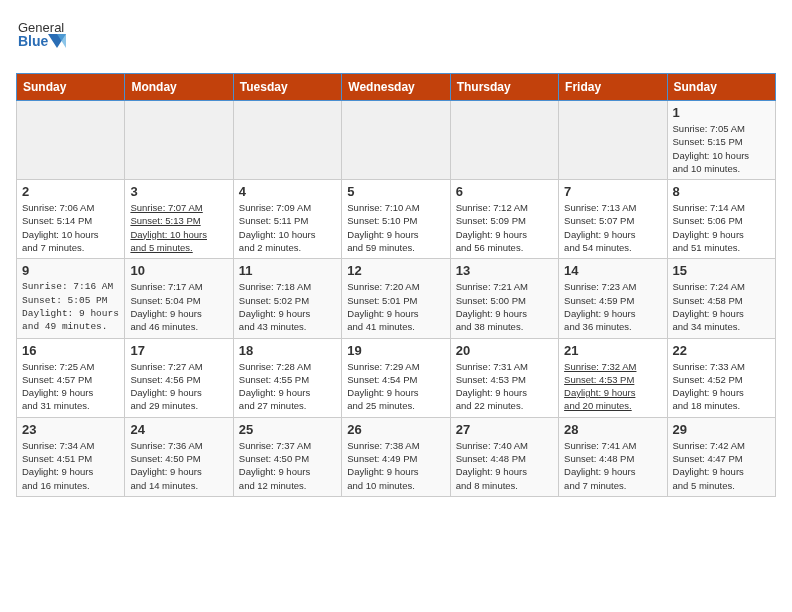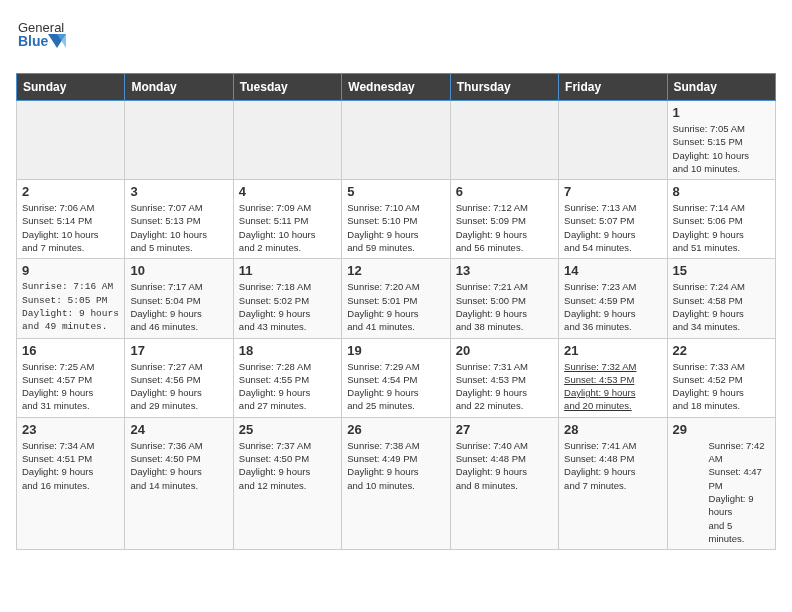--- a/index.html
+++ b/index.html
@@ -33,21 +33,21 @@
     .location-title {
       font-size: 16px;
       color: #555;
     }
     table {
       width: 100%;
       border-collapse: collapse;
       table-layout: fixed;
     }
     thead tr th {
-      background-color: #404040;
+      background-color: #c2410c;
       color: #fff;
       font-size: 12px;
       font-weight: bold;
       text-align: left;
       padding: 6px 6px;
       border: 1px solid #4a8fd0;
     }
     tbody tr td {
       border: 1px solid #ccc;
       vertical-align: top;
@@ -127,21 +127,21 @@
       <tr>
         <td>
           <span class="day-num">2</span>
           <div class="day-info" style="white-space: pre-line;">Sunrise: 7:06 AM
 Sunset: 5:14 PM
 Daylight: 10 hours
 and 7 minutes.</div>
         </td>
         <td>
           <span class="day-num">3</span>
-          <div class="day-info" style="white-space: pre-line;">Sunrise: 7:07 AM
+          <div class="day-info" style="white-space: pre-line; text-decoration: underline;">Sunrise: 7:07 AM
 Sunset: 5:13 PM
 Daylight: 10 hours
 and 5 minutes.</div>
         </td>
         <td>
           <span class="day-num">4</span>
           <div class="day-info" style="white-space: pre-line;">Sunrise: 7:09 AM
 Sunset: 5:11 PM
 Daylight: 10 hours
 and 2 minutes.</div>
@@ -315,20 +315,20 @@
         </td>
         <td>
           <span class="day-num">28</span>
           <div class="day-info" style="white-space: pre-line;">Sunrise: 7:41 AM
 Sunset: 4:48 PM
 Daylight: 9 hours
 and 7 minutes.</div>
         </td>
         <td>
           <span class="day-num">29</span>
-          <div class="day-info" style="white-space: pre-line; margin-left: 36px;">Sunrise: 7:42 AM
+          <div class="day-info" style="white-space: pre-line;">Sunrise: 7:42 AM
 Sunset: 4:47 PM
 Daylight: 9 hours
 and 5 minutes.</div>
         </td>
       </tr>
     </tbody>
 </table>
 
 </body></html>

